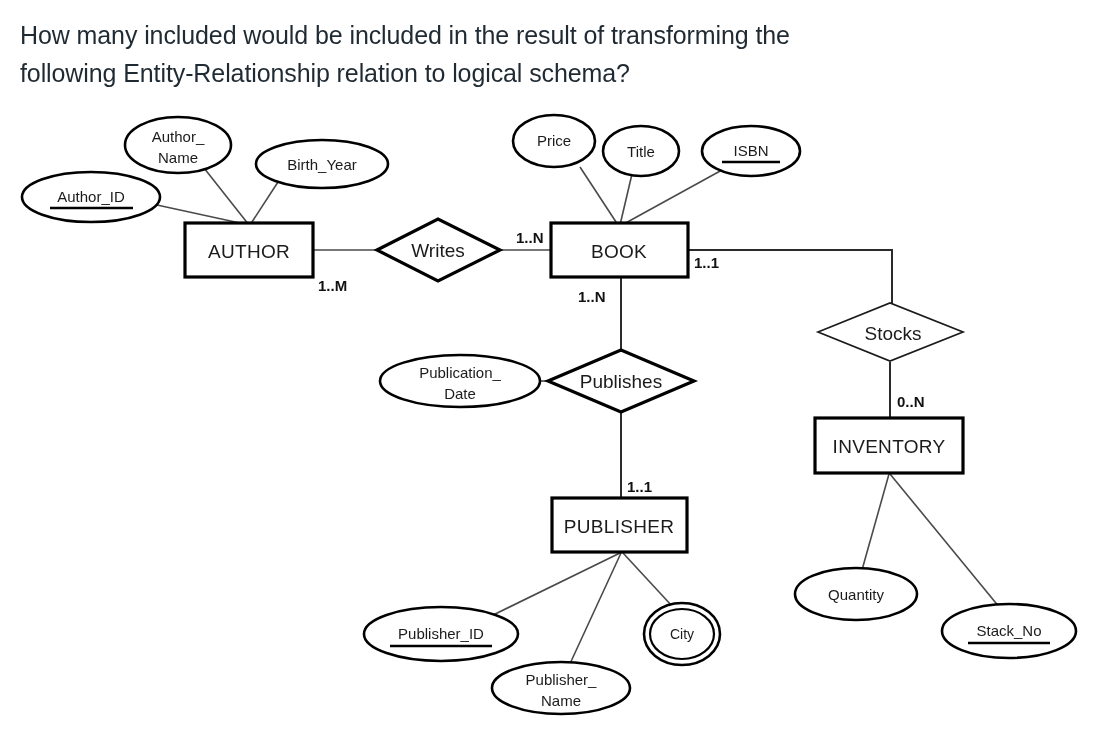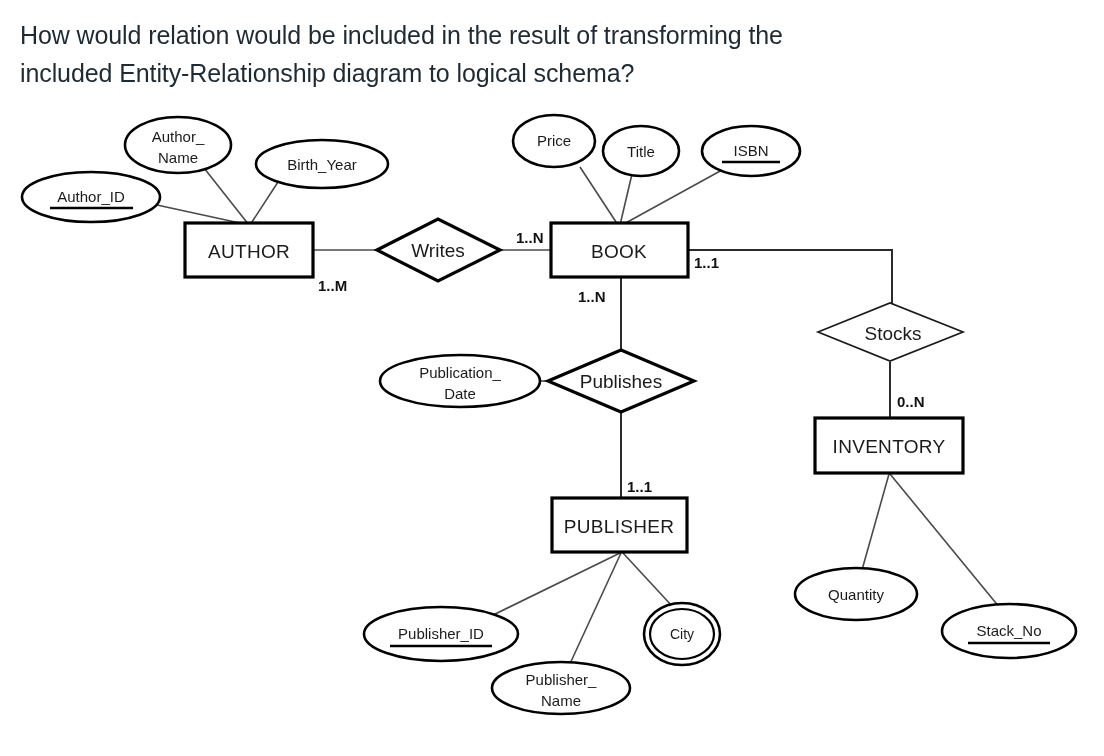--- a/index.html
+++ b/index.html
@@ -104,22 +104,22 @@
     font-size: 15px;
     font-weight: bold;
     dominant-baseline: central;
     fill: #111111;
   }
 </style>
 </head>
 <body>
 
 <div id="question">
-  <div>How would relation would be included in the result of transforming the</div>
-  <div>included Entity-Relationship diagram to logical schema?</div>
+  <div>How many included would be included in the result of transforming the</div>
+  <div>following Entity-Relationship relation to logical schema?</div>
 </div>
 
 <svg id="erd-canvas" width="1104" height="756" viewBox="0 0 1104 756" xmlns="http://www.w3.org/2000/svg">
 
   <g>
 
     <line class="conn" x1="157" y1="205" x2="249" y2="225"></line>
     <line class="conn" x1="204" y1="168" x2="249" y2="225"></line>
     <line class="conn" x1="278" y1="182" x2="250" y2="225"></line>
 

